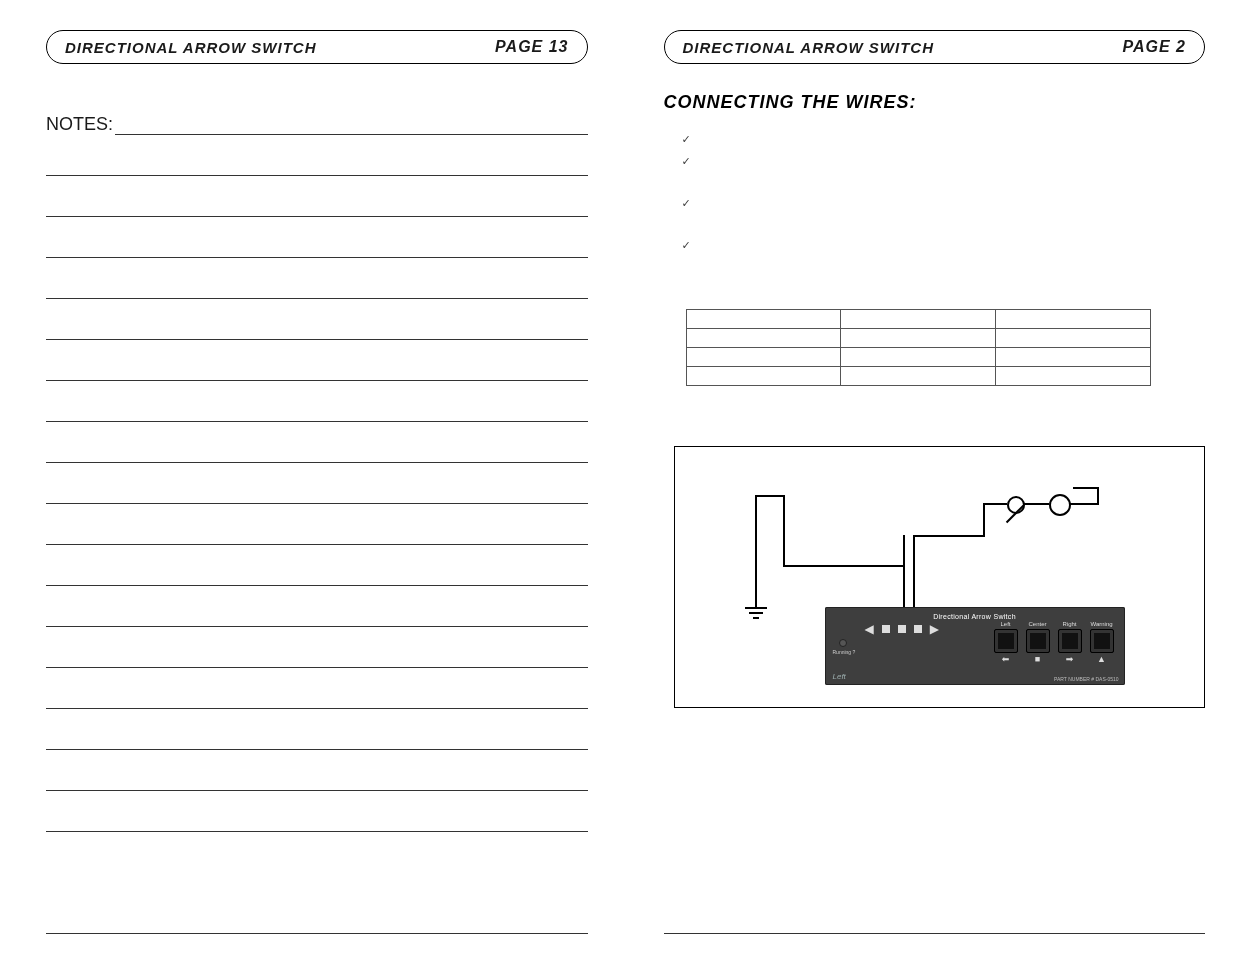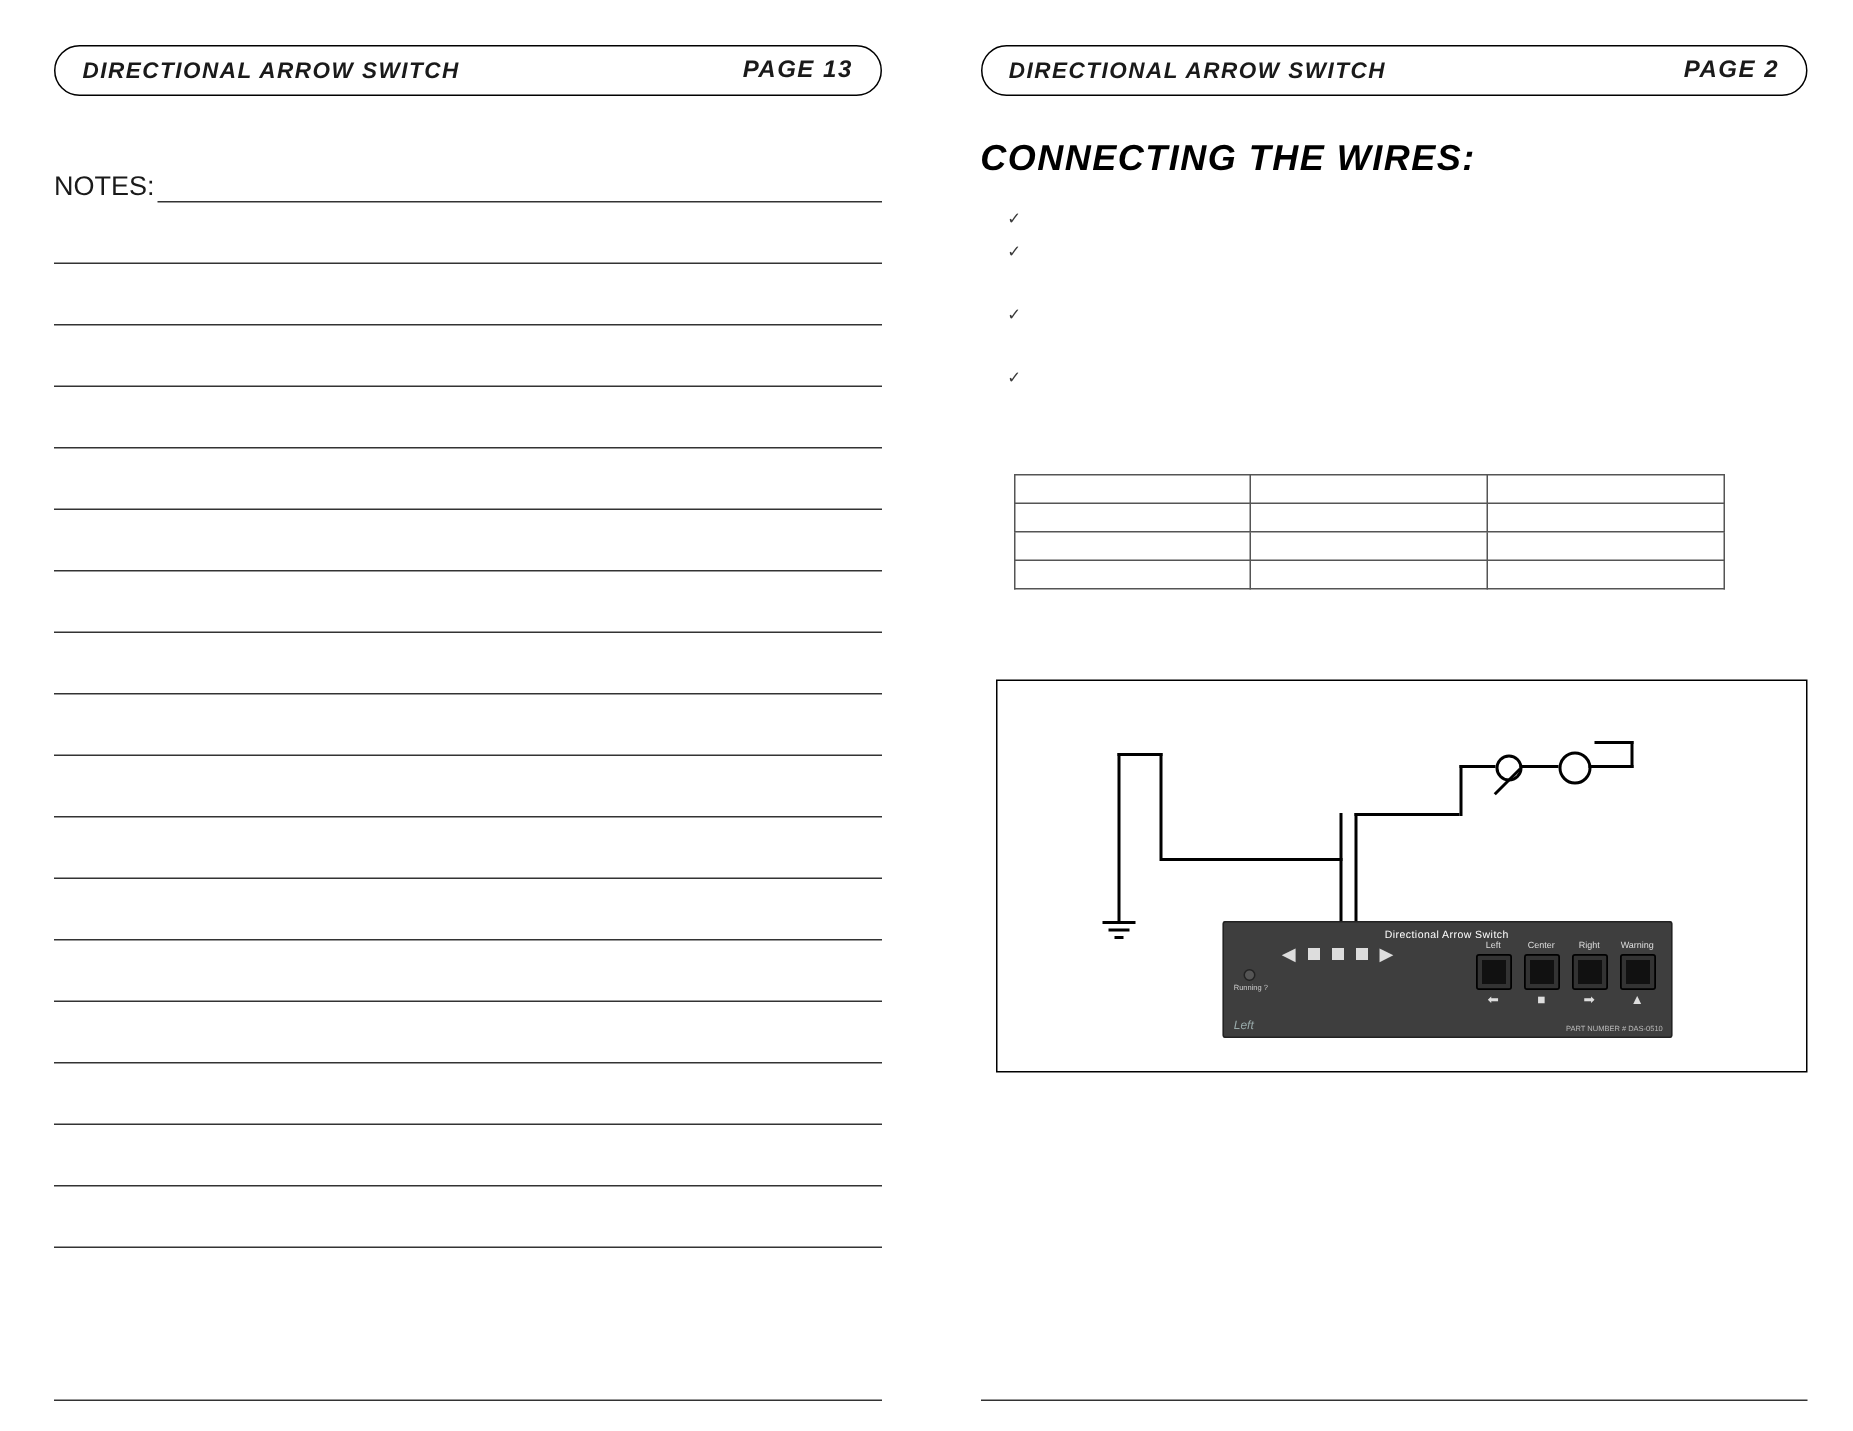--- a/index.html
+++ b/index.html
@@ -12,21 +12,21 @@
     height:954px;
   }
   .page-wrap{
     display:flex;
     width:1235px;
     height:954px;
   }
   .page{
     width:50%;
     box-sizing:border-box;
-    padding:30px 30px 20px 36px;
+    padding:30px 30px 20px 46px;
     display:flex;
     flex-direction:column;
     justify-content:center;
   }
   .pill{
     border:1.5px solid #000;
     border-radius:22px;
     height:32px;
     display:flex;
     align-items:center;
@@ -69,21 +69,21 @@
   .footer-rule{
     border-top:1.5px solid #333;
     margin-top:auto;
   }
   .section-title{
     margin-top:28px;
     font-family:"Arial Black",Impact,sans-serif;
     font-style:italic;
     font-weight:900;
     letter-spacing:1px;
-    font-size:24px;
+    font-size:18px;
     color:#000;
     text-transform:uppercase;
   }
   ul.check{
     list-style:none;
     padding:0;
     margin:18px 0 0 18px;
     font-size:12px;
     color:#fff;
   }

